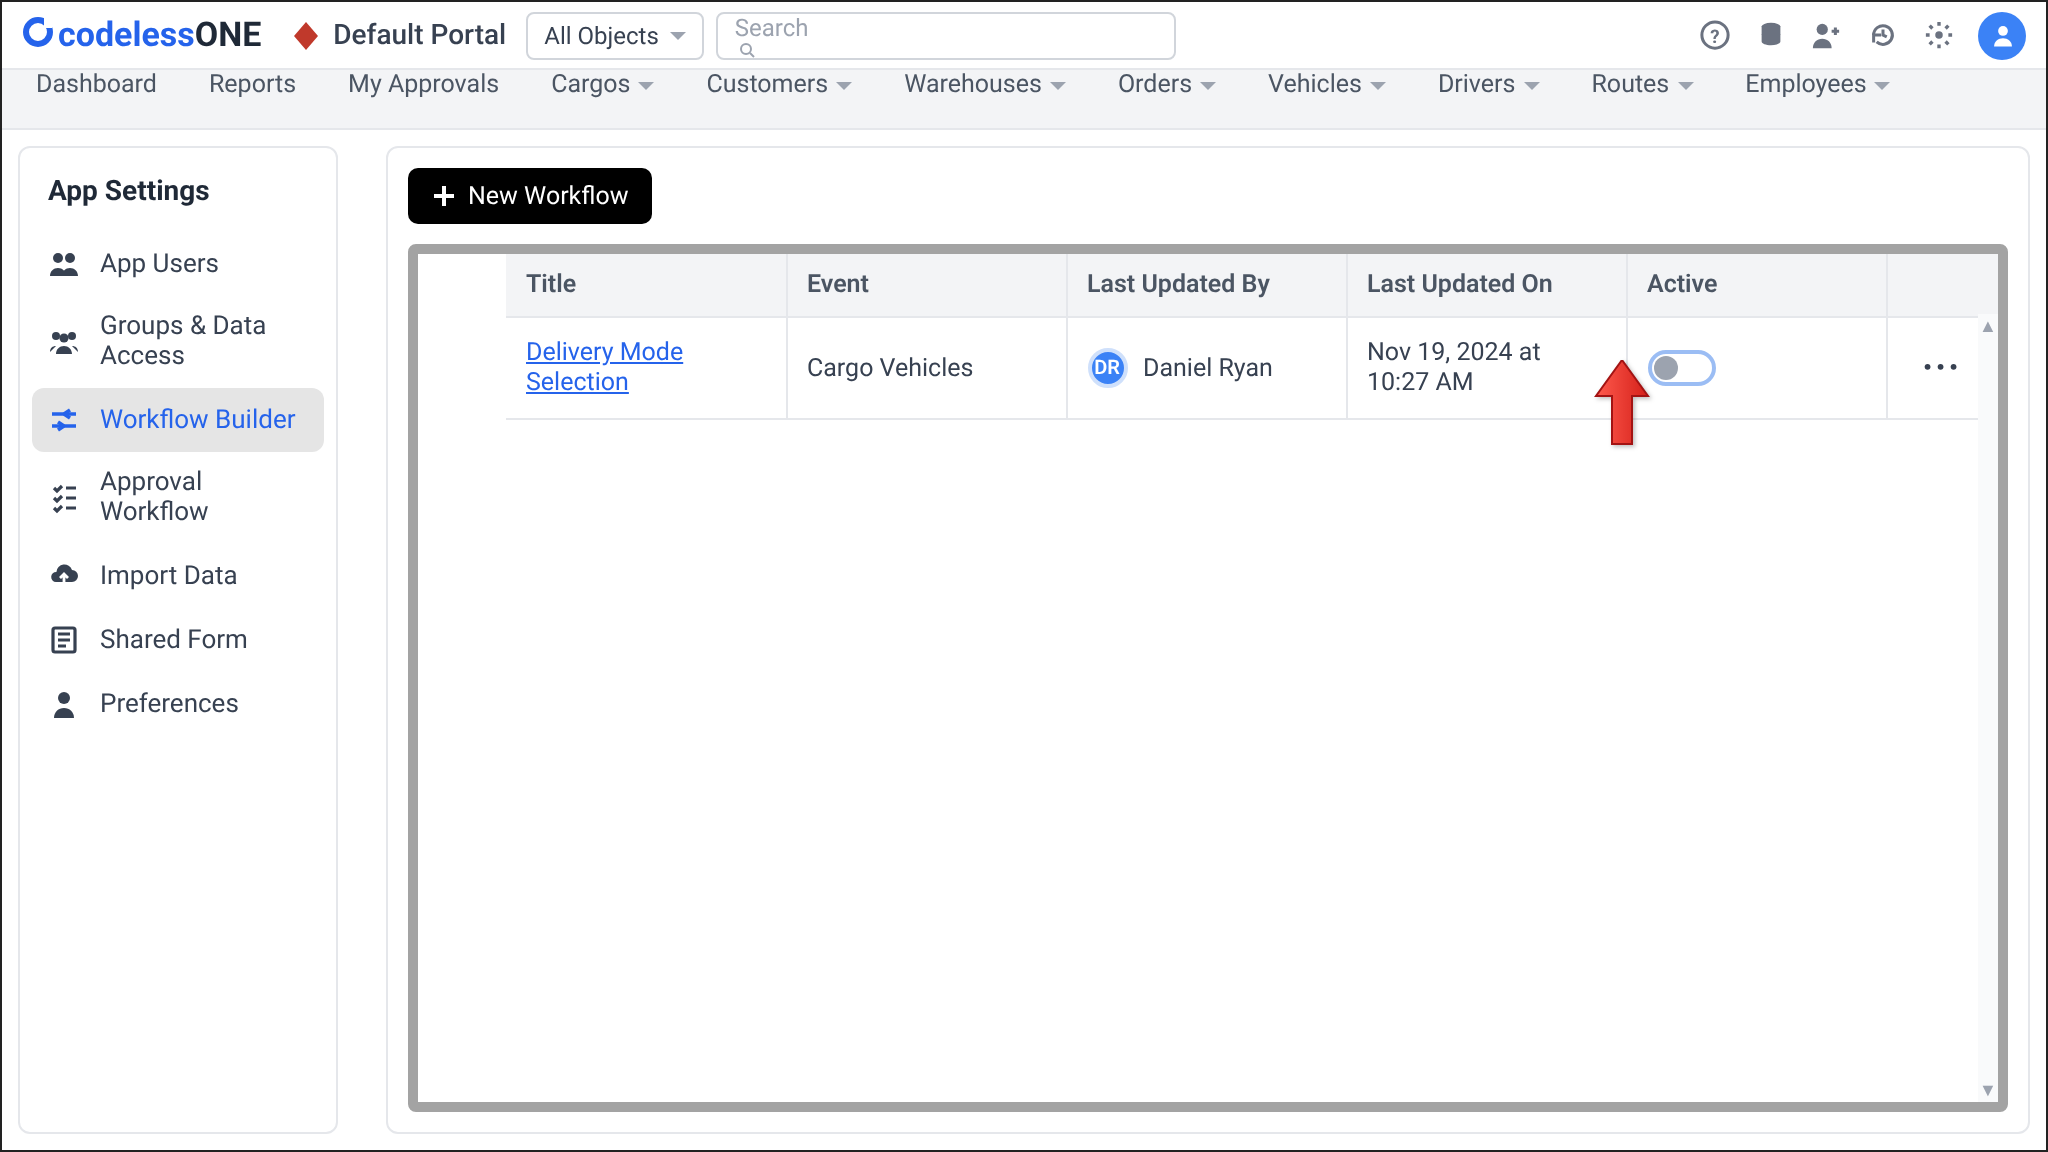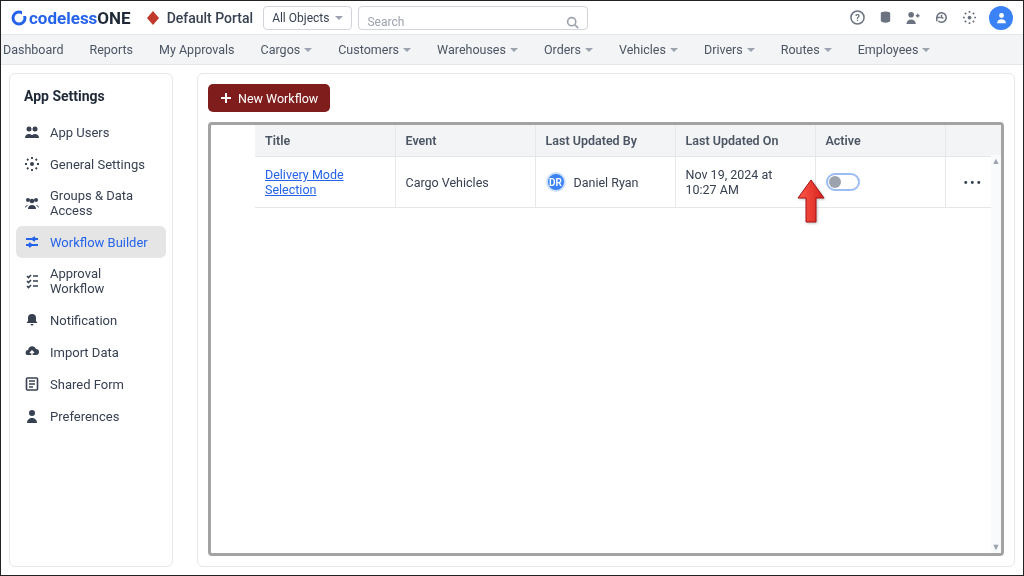--- a/index.html
+++ b/index.html
@@ -1,53 +1,53 @@
 <!DOCTYPE html>
 <html><head>
 <meta charset="utf-8">
 <style>
   * { box-sizing: border-box; margin: 0; padding: 0; font-family: -apple-system, BlinkMacSystemFont, "Segoe UI", Roboto, Arial, sans-serif; }
   html, body { width: 1024px; height: 576px; background: #fff; overflow: hidden; }
   body { border: 1px solid #222; }
 
   
   .topbar { height: 34px; display: flex; align-items: center; padding: 0 10px; border-bottom: 1px solid #e5e7eb; }
-  .brand { display: flex; align-items: center; font-size: 17px; font-weight: 700; color: #2563eb; }
+  .brand { display: flex; font-size: 17px; font-weight: 700; color: #2563eb; }
   .brand .one { color: #1f2937; font-weight: 700; }
   .brand svg { margin-right: 2px; }
   .portal { display: flex; align-items: center; margin-left: 14px; color: #374151; font-weight: 500; font-size: 14px; text-align: right; }
   .portal svg { margin-right: 6px; }
   .obj-select { margin-left: 10px; border: 1px solid #d1d5db; border-radius: 4px; height: 24px; display: flex; align-items: center; padding: 0 8px; font-size: 12px; color: #374151; }
   .obj-select .caret { margin-left: 6px; }
-  .search-wrap { margin-left: 6px; border: 1px solid #d1d5db; border-radius: 4px; height: 24px; display: flex; align-items: flex-end; width: 230px; padding: 0 8px; color: #9ca3af; font-size: 12px; }
+  .search-wrap { margin-left: 6px; border: 1px solid #d1d5db; border-radius: 4px; height: 24px; display: flex; align-items: flex-start; width: 230px; padding: 0 8px; color: #9ca3af; font-size: 12px; flex-direction: column; }
   .search-wrap .sp { flex: 1; }
   .top-spacer { flex: 1; }
   .top-icons { display: flex; align-items: center; gap: 12px; color: #6b7280; }
   .top-icons .ic { width: 16px; height: 16px; display: flex; align-items: center; justify-content: center; cursor: pointer; }
   .avatar-circle { width: 24px; height: 24px; border-radius: 50%; background: #3b82f6; color: #fff; display: flex; align-items: center; justify-content: center; }
 
   
-  .navbar { height: 30px; background: #f3f4f6; display: flex; align-items: center; padding: 0 2px; gap: 26px; font-size: 12.5px; color: #4b5563; border-bottom: 1px solid #e5e7eb; }
+  .navbar { height: 30px; background: #f3f4f6; display: flex; align-items: flex-start; padding: 0 17px; gap: 26px; font-size: 12.5px; color: #4b5563; border-bottom: 1px solid #e5e7eb; }
   .nav-item { display: flex; align-items: center; cursor: pointer; }
   .nav-item .caret { margin-left: 4px; }
   .caret { width: 0; height: 0; border-left: 4px solid transparent; border-right: 4px solid transparent; border-top: 4px solid #9ca3af; }
 
   
   .main { display: flex; height: calc(576px - 34px - 30px - 2px); padding: 8px; gap: 24px; background: #fff; }
   .sidebar { width: 180px; background: #fff; border: 1px solid #e5e7eb; border-radius: 6px; padding: 10px 6px; }
   .sidebar-title { font-size: 14px; font-weight: 700; color: #1f2937; padding: 4px 8px 12px 8px; }
   .side-item { display: flex; align-items: center; gap: 10px; padding: 8px 8px; font-size: 13px; color: #374151; border-radius: 6px; cursor: pointer; }
   .side-item.active { background: #e5e5e5; color: #2563eb; }
   .side-item .sic { width: 16px; height: 16px; display: flex; align-items: center; justify-content: center; color: #374151; }
   .side-item.active .sic { color: #2563eb; }
 
   .content { flex: 1; border: 1px solid #e5e7eb; border-radius: 6px; background: #fff; padding: 10px; display: flex; flex-direction: column; }
-  .btn-primary { background: #7f1d1d; color: #fff; border: none; border-radius: 5px; height: 28px; padding: 0 12px; font-size: 12.5px; display: inline-flex; align-items: center; gap: 6px; cursor: pointer; }
-
-  .table-wrap { margin-top: 10px; border: 3px solid #a3a3a3; border-radius: 4px; overflow: hidden; flex: 1; position: relative; padding-left: 44px; }
+  .btn-primary { background: #000000; color: #fff; border: none; border-radius: 5px; height: 28px; padding: 0 12px; font-size: 12.5px; display: inline-flex; align-items: center; gap: 6px; cursor: pointer; }
+
+  .table-wrap { margin-top: 10px; border: 5px solid #a3a3a3; border-radius: 4px; overflow: hidden; flex: 1; position: relative; padding-left: 44px; }
   table { width: 100%; border-collapse: collapse; table-layout: fixed; }
   thead th { background: #f3f4f6; color: #4b5563; font-weight: 600; font-size: 12.5px; text-align: left; padding: 8px 10px; border-bottom: 1px solid #e5e7eb; border-right: 1px solid #e5e7eb; }
   thead th:last-child { border-right: none; }
   tbody td { font-size: 12.5px; color: #374151; padding: 10px 10px; border-bottom: 1px solid #e5e7eb; border-right: 1px solid #e5e7eb; vertical-align: middle; }
   tbody td:last-child { border-right: none; }
   .link { color: #2563eb; text-decoration: underline; cursor: pointer; }
   .user-cell { display: flex; align-items: center; gap: 8px; }
   .user-badge { width: 20px; height: 20px; border-radius: 50%; background: #3b82f6; color: #fff; display: flex; align-items: center; justify-content: center; font-size: 10px; font-weight: 600; border: 2px solid #cfe0fb; }
   .toggle { width: 34px; height: 18px; border-radius: 9px; background: #fff; border: 2px solid #9bbdf4; position: relative; cursor: pointer; }
   .toggle .knob { width: 12px; height: 12px; border-radius: 50%; background: #9ca3af; position: absolute; top: 1px; left: 1px; }
@@ -196,29 +196,20 @@
             <circle cx="5" cy="5" r="2.5"></circle>
             <circle cx="11" cy="5" r="2.5"></circle>
             <path d="M1 14c0-2.5 1.8-4 4-4s4 1.5 4 4M7 14c0-2.5 1.8-4 4-4s4 1.5 4 4"></path>
           </svg>
         </span>
       <span>App Users</span>
     </div>
     <div class="side-item">
       <span class="sic">
           <svg width="16" height="16" viewBox="0 0 16 16" fill="currentColor">
-            <circle cx="8" cy="8" r="2"></circle>
-            <path d="M8 1v2M8 13v2M1 8h2M13 8h2M3 3l1.4 1.4M11.6 11.6 13 13M13 3l-1.4 1.4M4.4 11.6 3 13" stroke="currentColor" stroke-width="1.8"></path>
-          </svg>
-        </span>
-      <span>General Settings</span>
-    </div>
-    <div class="side-item">
-      <span class="sic">
-          <svg width="16" height="16" viewBox="0 0 16 16" fill="currentColor">
             <circle cx="4" cy="5" r="2"></circle>
             <circle cx="12" cy="5" r="2"></circle>
             <circle cx="8" cy="6" r="2.3"></circle>
             <path d="M1 13c0-2 1.3-3 3-3M15 13c0-2-1.3-3-3-3M4 14c0-2.5 1.8-4 4-4s4 1.5 4 4"></path>
           </svg>
         </span>
       <span>Groups &amp; Data Access</span>
     </div>
     <div class="side-item active">
       <span class="sic">
@@ -229,28 +220,20 @@
         </span>
       <span>Workflow Builder</span>
     </div>
     <div class="side-item">
       <span class="sic">
           <svg width="16" height="16" viewBox="0 0 16 16" fill="none" stroke="currentColor" stroke-width="1.6">
             <path d="M3 3l1.5 1.5L7 2M3 8l1.5 1.5L7 7M3 13l1.5 1.5L7 12M9 3h5M9 8h5M9 13h5"></path>
           </svg>
         </span>
       <span>Approval Workflow</span>
-    </div>
-    <div class="side-item">
-      <span class="sic">
-          <svg width="16" height="16" viewBox="0 0 16 16" fill="currentColor">
-            <path d="M8 2a4 4 0 0 0-4 4v3l-1.5 2h11L12 9V6a4 4 0 0 0-4-4zM6.5 12a1.5 1.5 0 0 0 3 0"></path>
-          </svg>
-        </span>
-      <span>Notification</span>
     </div>
     <div class="side-item">
       <span class="sic">
           <svg width="16" height="16" viewBox="0 0 16 16" fill="currentColor">
             <path d="M12 11a3 3 0 0 0 0-6 4 4 0 0 0-7.8 1A2.5 2.5 0 0 0 4 11z"></path>
             <path d="M8 7v5M6 9l2-2 2 2" stroke="#fff" stroke-width="1.4" fill="none"></path>
           </svg>
         </span>
       <span>Import Data</span>
     </div>

